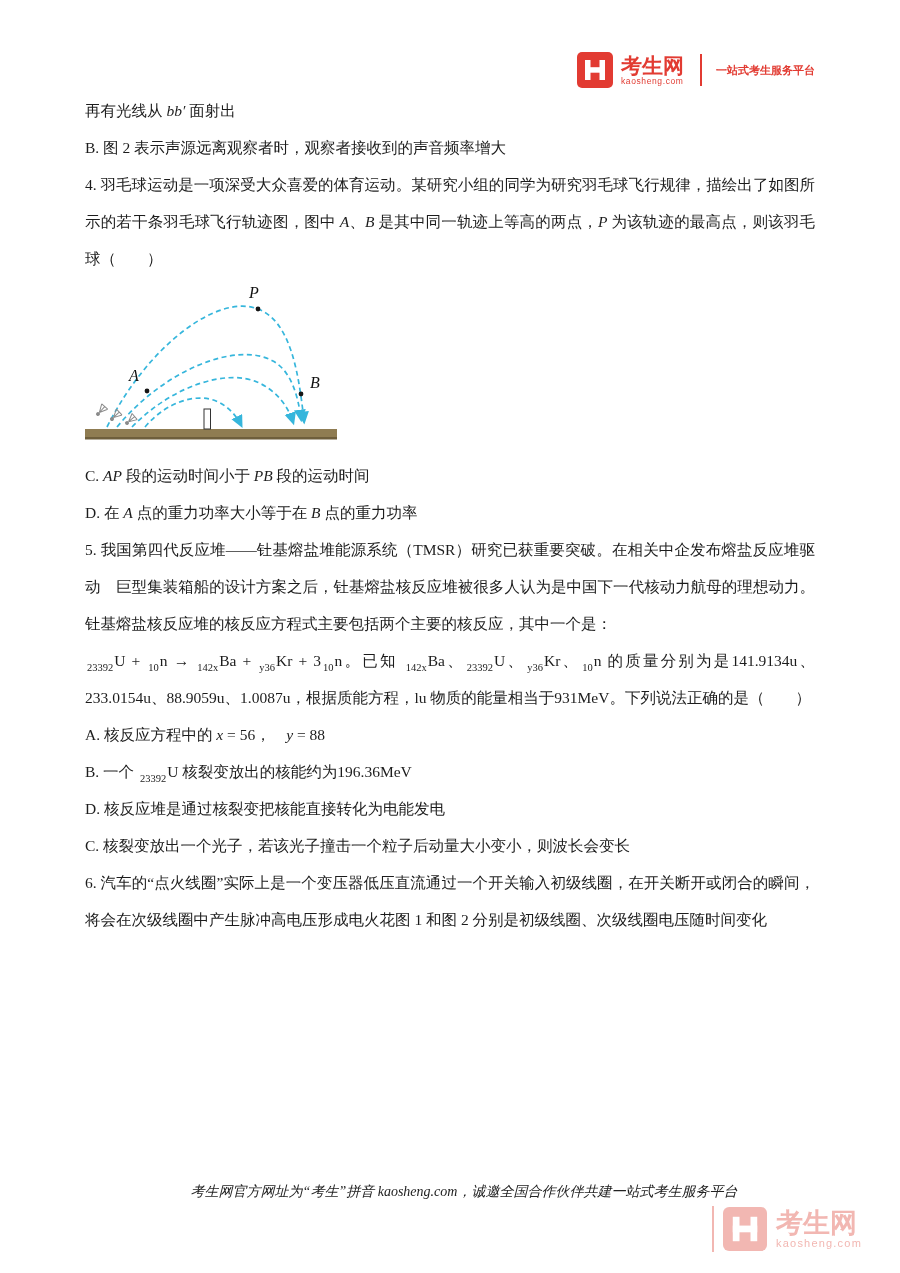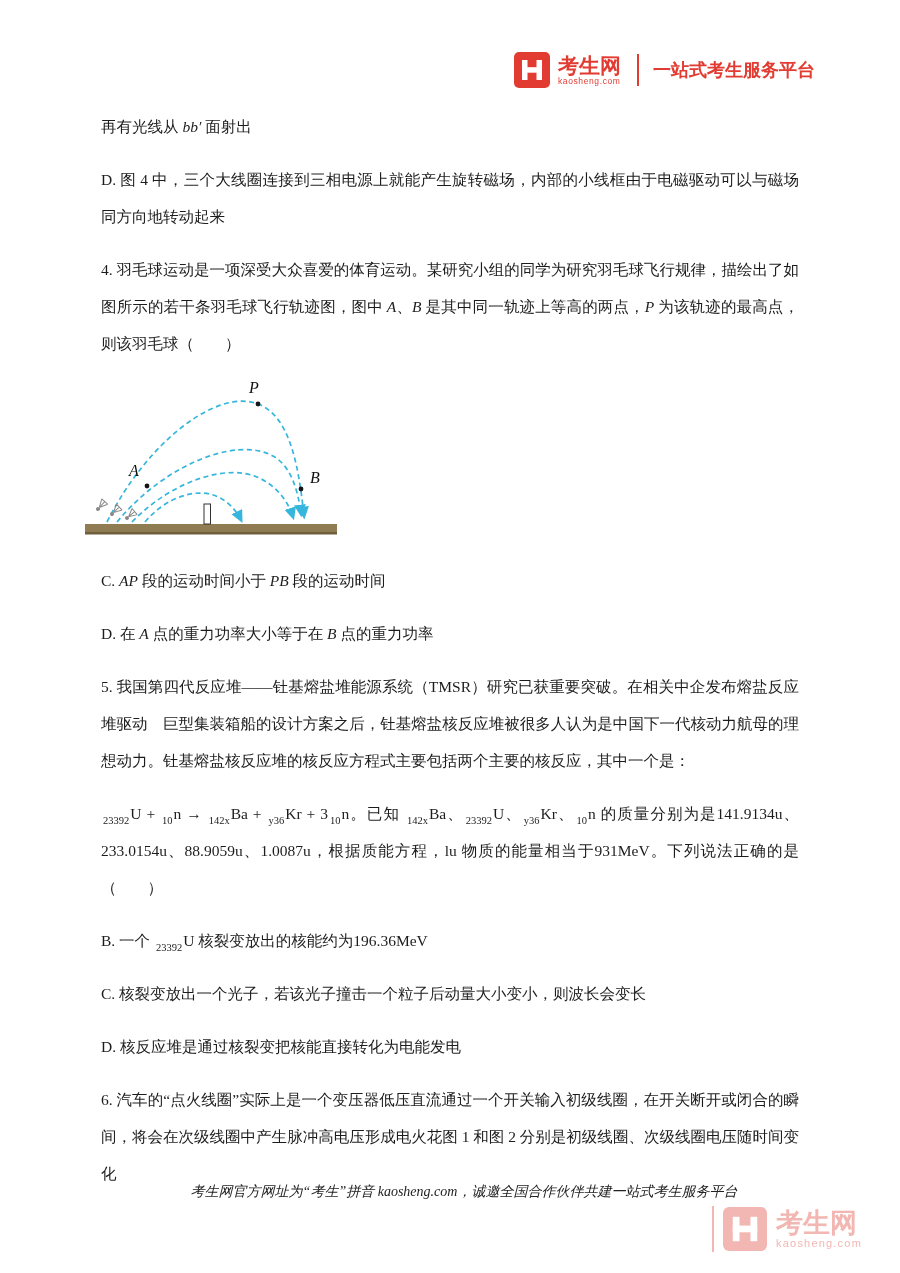--- a/index.html
+++ b/index.html
@@ -15,24 +15,24 @@
     position:relative;width:900px;height:1273px;background:#fff;overflow:hidden;
     font-family:"Liberation Serif","DejaVu Serif",serif;color:var(--ink);
   }
   
   .brand{position:absolute;top:52px;right:85px;display:flex;align-items:center;gap:8px;}
   .brand-mark{width:36px;height:36px;flex:0 0 auto;}
   .brand-text{display:flex;flex-direction:column;line-height:1;}
   .brand-name{color:var(--brand);font-weight:bold;font-size:21px;line-height:23px;font-family:"Liberation Sans","DejaVu Sans",sans-serif;}
   .brand-domain{color:var(--brand);font-size:8.5px;letter-spacing:.6px;font-family:"Liberation Sans","DejaVu Sans",sans-serif;}
   .brand-divider{width:2px;height:32px;background:var(--brand);margin:0 6px 0 8px;}
-  .brand-tagline{color:var(--brand);font-size:18px;font-weight:bold;font-family:Liberation Mono, monospace;}
+  .brand-tagline{color:var(--brand);font-size:11px;font-weight:bold;font-family:Liberation Mono, monospace;}
   
   .content{position:absolute;left:85px;right:85px;top:92px;}
-  .para{margin:16px;font-size:15.5px;line-height:37px;text-align:justify;color:var(--ink);}
+  .para{margin:0;font-size:15.5px;line-height:37px;text-align:justify;color:var(--ink);}
   .para i{font-family:"Liberation Serif","DejaVu Serif",serif;}
   .pre{display:inline-flex;flex-direction:row;align-items:flex-end;
        font-size:10.5px;line-height:9.5px;vertical-align:-4.5px;margin:0 1px 0 2px;}
   
   .figure{position:relative;width:100%;height:168px;margin:6px 0 6px;}
   .traj{fill:none;stroke:var(--cyan);stroke-width:1.7;stroke-dasharray:5 3.5;}
   .arrhead{fill:var(--cyan);}
   .ground{fill:var(--ground);}
   .ground-edge{fill:#6e5e3c;}
   .post{fill:#ffffff;stroke:#333;stroke-width:1;}
@@ -66,21 +66,21 @@
       <div class="brand-name">考生网</div>
       <div class="brand-domain">kaosheng.com</div>
     </div>
     <div class="brand-divider"></div>
     <div class="brand-tagline">一站式考生服务平台</div>
   </div>
 
   <div class="content">
     <div id="flow-a">
         <p class="para"><span>再有光线从 </span><i>bb′</i><span> 面射出</span></p>
-        <p class="para"><span>D. 图 4 中，三个大线圈连接到三相电源上就能产生旋转磁场，内部的小线框由于电磁驱动可以与磁场同方向地转动起来</span></p>
+        <p class="para"><span>B. 图 2 表示声源远离观察者时，观察者接收到的声音频率增大</span></p>
         <p class="para"><span>4. 羽毛球运动是一项深受大众喜爱的体育运动。某研究小组的同学为研究羽毛球飞行规律，描绘出了如图所示的若干条羽毛球飞行轨迹图，图中 </span><i>A</i><span>、</span><i>B</i><span> 是其中同一轨迹上等高的两点，</span><i>P</i><span> 为该轨迹的最高点，则该羽毛球（　　）</span></p>
       </div>
 
     <div class="figure">
       <svg width="300" height="168" viewBox="0 0 300 168">
         <defs>
           <marker id="arr" markerWidth="8" markerHeight="8" refX="5.5" refY="3.5" orient="auto">
             <path class="arrhead" d="M0,0 L7.5,3.5 L0,7 Z"></path>
           </marker>
         </defs>
@@ -142,26 +142,27 @@
           </span><span>Ba</span><span>、</span><span class="pre">
             <span>233</span>
             <span>92</span>
           </span><span>U</span><span>、</span><span class="pre">
             <span>y</span>
             <span>36</span>
           </span><span>Kr</span><span>、</span><span class="pre">
             <span>1</span>
             <span>0</span>
           </span><span>n</span><span> 的质量分别为是141.9134u、233.0154u、88.9059u、1.0087u，根据质能方程，lu 物质的能量相当于931MeV。下列说法正确的是（　　）</span></p>
+        <p class="para"><span>A. 核反应方程中的 </span><i>x</i><span> = 56，　</span><i>y</i><span> = 88</span></p>
         <p class="para"><span>B. 一个 </span><span class="pre">
             <span>233</span>
             <span>92</span>
           </span><span>U</span><span> 核裂变放出的核能约为196.36MeV</span></p>
+        <p class="para"><span>D. 核反应堆是通过核裂变把核能直接转化为电能发电</span></p>
         <p class="para"><span>C. 核裂变放出一个光子，若该光子撞击一个粒子后动量大小变小，则波长会变长</span></p>
-        <p class="para"><span>D. 核反应堆是通过核裂变把核能直接转化为电能发电</span></p>
         <p class="para"><span>6. 汽车的“点火线圈”实际上是一个变压器低压直流通过一个开关输入初级线圈，在开关断开或闭合的瞬间，将会在次级线圈中产生脉冲高电压形成电火花图 1 和图 2 分别是初级线圈、次级线圈电压随时间变化</span></p>
       </div>
   </div>
 
   <div class="footnote">考生网官方网址为“考生”拼音 kaosheng.com，诚邀全国合作伙伴共建一站式考生服务平台</div>
 
   <div class="watermark">
     <div class="wm-divider"></div>
     <svg class="wm-mark" viewBox="0 0 36 36">
       <rect x="0" y="0" width="36" height="36" rx="5" fill="#f2b7b2"></rect>

